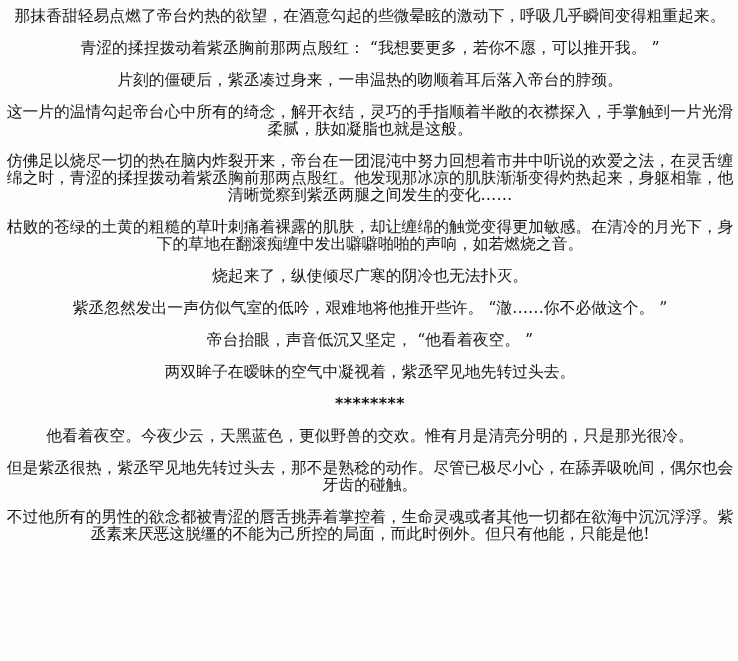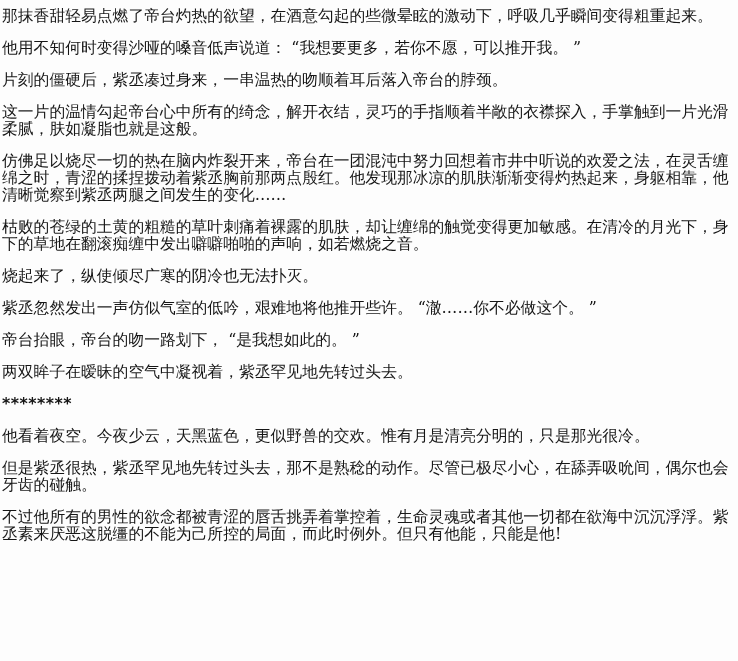--- a/index.html
+++ b/index.html
@@ -14,43 +14,44 @@
   }
   .page {
     box-sizing: border-box;
     width: 738px;
     height: 661px;
     padding: 7px 0 0 2px;
     font-family: "DejaVu Serif", "Liberation Serif", serif;
     font-size: 15.8px;
     line-height: 17px;
     color: #161616;
+    text-align: center;
   }
   .page p {
     margin: 0 0 15px 0;
     word-break: break-all;
     white-space: pre-wrap;
   }
   .page p.divider {
     font-family: "DejaVu Sans", "Liberation Sans", sans-serif;
     font-weight: 700;
     letter-spacing: 0.5px;
   }
 </style>
 </head>
 <body style="background: rgb(253, 253, 253);">
 
 <div class="page" style="color: rgb(22, 22, 22);">
   <p>那抹香甜轻易点燃了帝台灼热的欲望，在酒意勾起的些微晕眩的激动下，呼吸几乎瞬间变得粗重起来。</p>
-  <p>他用不知何时变得沙哑的嗓音低声说道： “我想要更多，若你不愿，可以推开我。 ”</p>
+  <p>青涩的揉捏拨动着紫丞胸前那两点殷红： “我想要更多，若你不愿，可以推开我。 ”</p>
   <p>片刻的僵硬后，紫丞凑过身来，一串温热的吻顺着耳后落入帝台的脖颈。</p>
   <p>这一片的温情勾起帝台心中所有的绮念，解开衣结，灵巧的手指顺着半敞的衣襟探入，手掌触到一片光滑柔腻，肤如凝脂也就是这般。</p>
   <p>仿佛足以烧尽一切的热在脑内炸裂开来，帝台在一团混沌中努力回想着市井中听说的欢爱之法，在灵舌缠绵之时，青涩的揉捏拨动着紫丞胸前那两点殷红。他发现那冰凉的肌肤渐渐变得灼热起来，身躯相靠，他清晰觉察到紫丞两腿之间发生的变化……</p>
   <p>枯败的苍绿的土黄的粗糙的草叶刺痛着裸露的肌肤，却让缠绵的触觉变得更加敏感。在清冷的月光下，身下的草地在翻滚痴缠中发出噼噼啪啪的声响，如若燃烧之音。</p>
   <p>烧起来了，纵使倾尽广寒的阴冷也无法扑灭。</p>
   <p>紫丞忽然发出一声仿似气室的低吟，艰难地将他推开些许。 “澈……你不必做这个。 ”</p>
-  <p>帝台抬眼，帝台的吻一路划下， “是我想如此的。 ”</p>
+  <p>帝台抬眼，声音低沉又坚定， “他看着夜空。 ”</p>
   <p>两双眸子在暧昧的空气中凝视着，紫丞罕见地先转过头去。</p>
   <p class="divider">********</p>
   <p>他看着夜空。今夜少云，天黑蓝色，更似野兽的交欢。惟有月是清亮分明的，只是那光很冷。</p>
   <p>但是紫丞很热，紫丞罕见地先转过头去，那不是熟稔的动作。尽管已极尽小心，在舔弄吸吮间，偶尔也会牙齿的碰触。</p>
   <p>不过他所有的男性的欲念都被青涩的唇舌挑弄着掌控着，生命灵魂或者其他一切都在欲海中沉沉浮浮。紫丞素来厌恶这脱缰的不能为己所控的局面，而此时例外。但只有他能，只能是他!</p>
 </div>
 
 </body></html>

